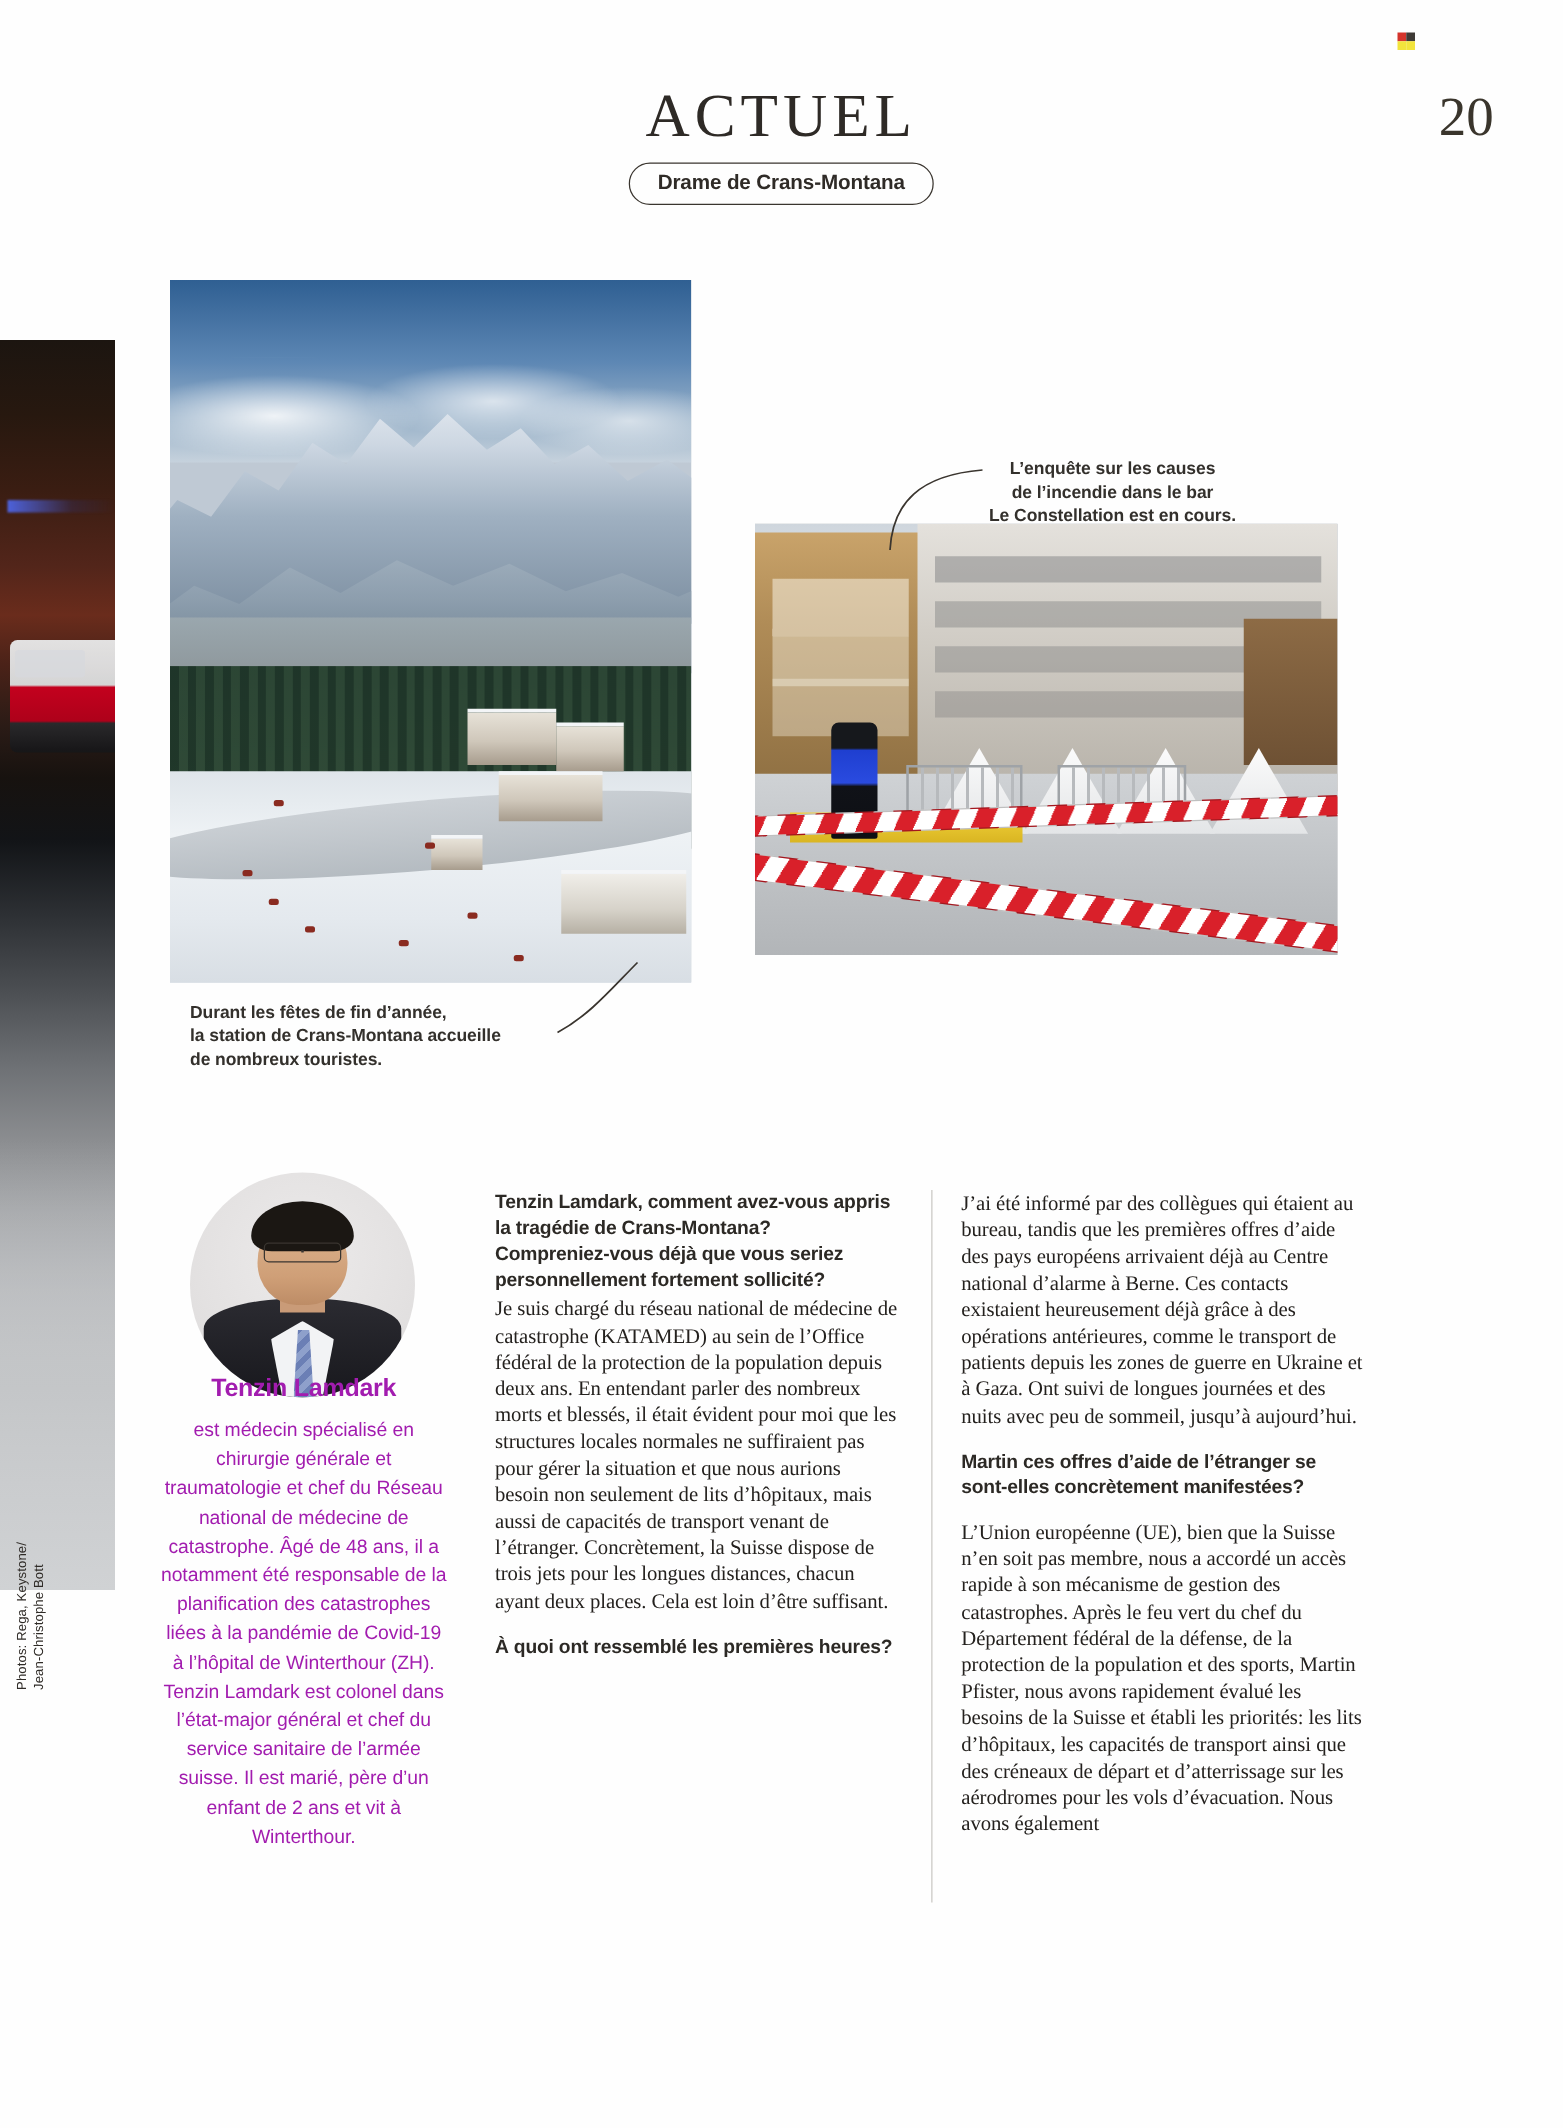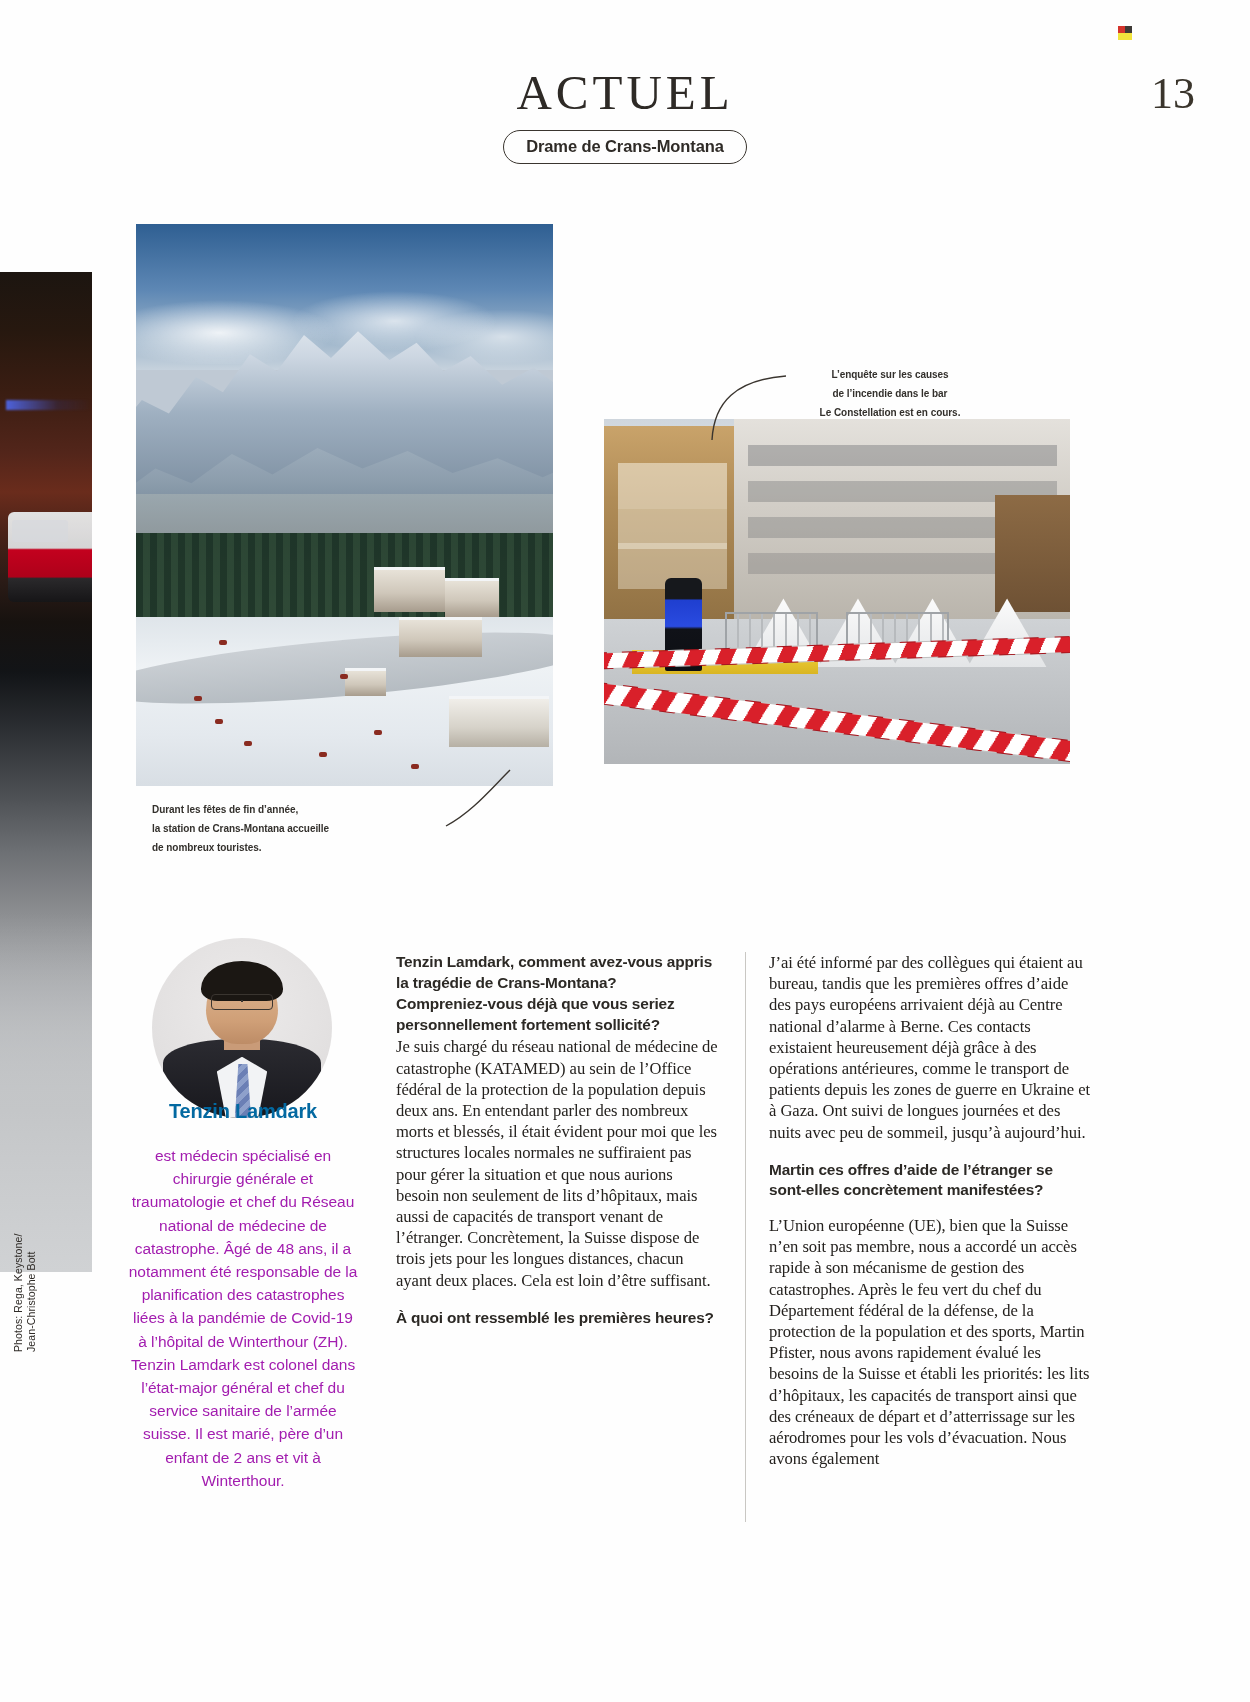--- a/index.html
+++ b/index.html
@@ -244,21 +244,21 @@
     position:absolute; bottom: 31%; height: 13%;
     border: 2px solid #9fa3a7;
     background: repeating-linear-gradient(90deg, transparent 0 10px, #b7babd 10px 12px);
   }
   .pf-f1 { left: 26%; width: 20%; }
   .pf-f2 { left: 52%; width: 22%; }
 
   
   .caption {
     position: absolute;
-    font-size: 10px;
+    font-size: 14px;
     line-height: 19px;
     font-weight: 700;
     color: #33302c;
     letter-spacing: -0.05px;
   }
   .caption-fire {
     left: 770px; top: 365px; width: 240px; text-align: center;
     white-space: pre-line;
   }
   .caption-station {
@@ -312,22 +312,22 @@
     content:""; position:absolute; left: 48%; top: 40%; width: 4%; height: 1.6px;
     background:#3a3530;
   }
 
   
   .bio {
     position: absolute; left: 128px; top: 1100px; width: 230px;
     text-align: center;
   }
   .bio-name {
-    font-size: 20px; font-weight: 700; color: #0369a1;
-    letter-spacing: -0.2px; margin-bottom: 21px;
+    font-size: 20px; font-weight: 700; color: #a21caf;
+    letter-spacing: -0.2px; margin-bottom: 10px;
   }
   .bio-text {
     font-size: 15.5px; line-height: 23.2px;
     color: #a21caf; letter-spacing: -0.05px;
   }
 
   
   .col {
     position: absolute; top: 952px;
     width: 322px; height: 570px;
@@ -365,21 +365,21 @@
     <i class="cm1"></i>
       <i class="cm2"></i>
       <i class="cm3"></i>
       <i class="cm4"></i>
   </div>
 
   <div class="masthead">
     <div class="masthead-title">ACTUEL</div>
     <div class="rubric-pill">Drame de Crans-Montana</div>
   </div>
-  <div class="page-number">13</div>
+  <div class="page-number">20</div>
 
   <div class="bleed-photo">
     <div class="lights"></div>
     <div class="road"></div>
     <div class="amb"></div>
   </div>
 
   <div class="photo-credit">Photos: Rega, Keystone/
 Jean-Christophe Bott</div>
 

